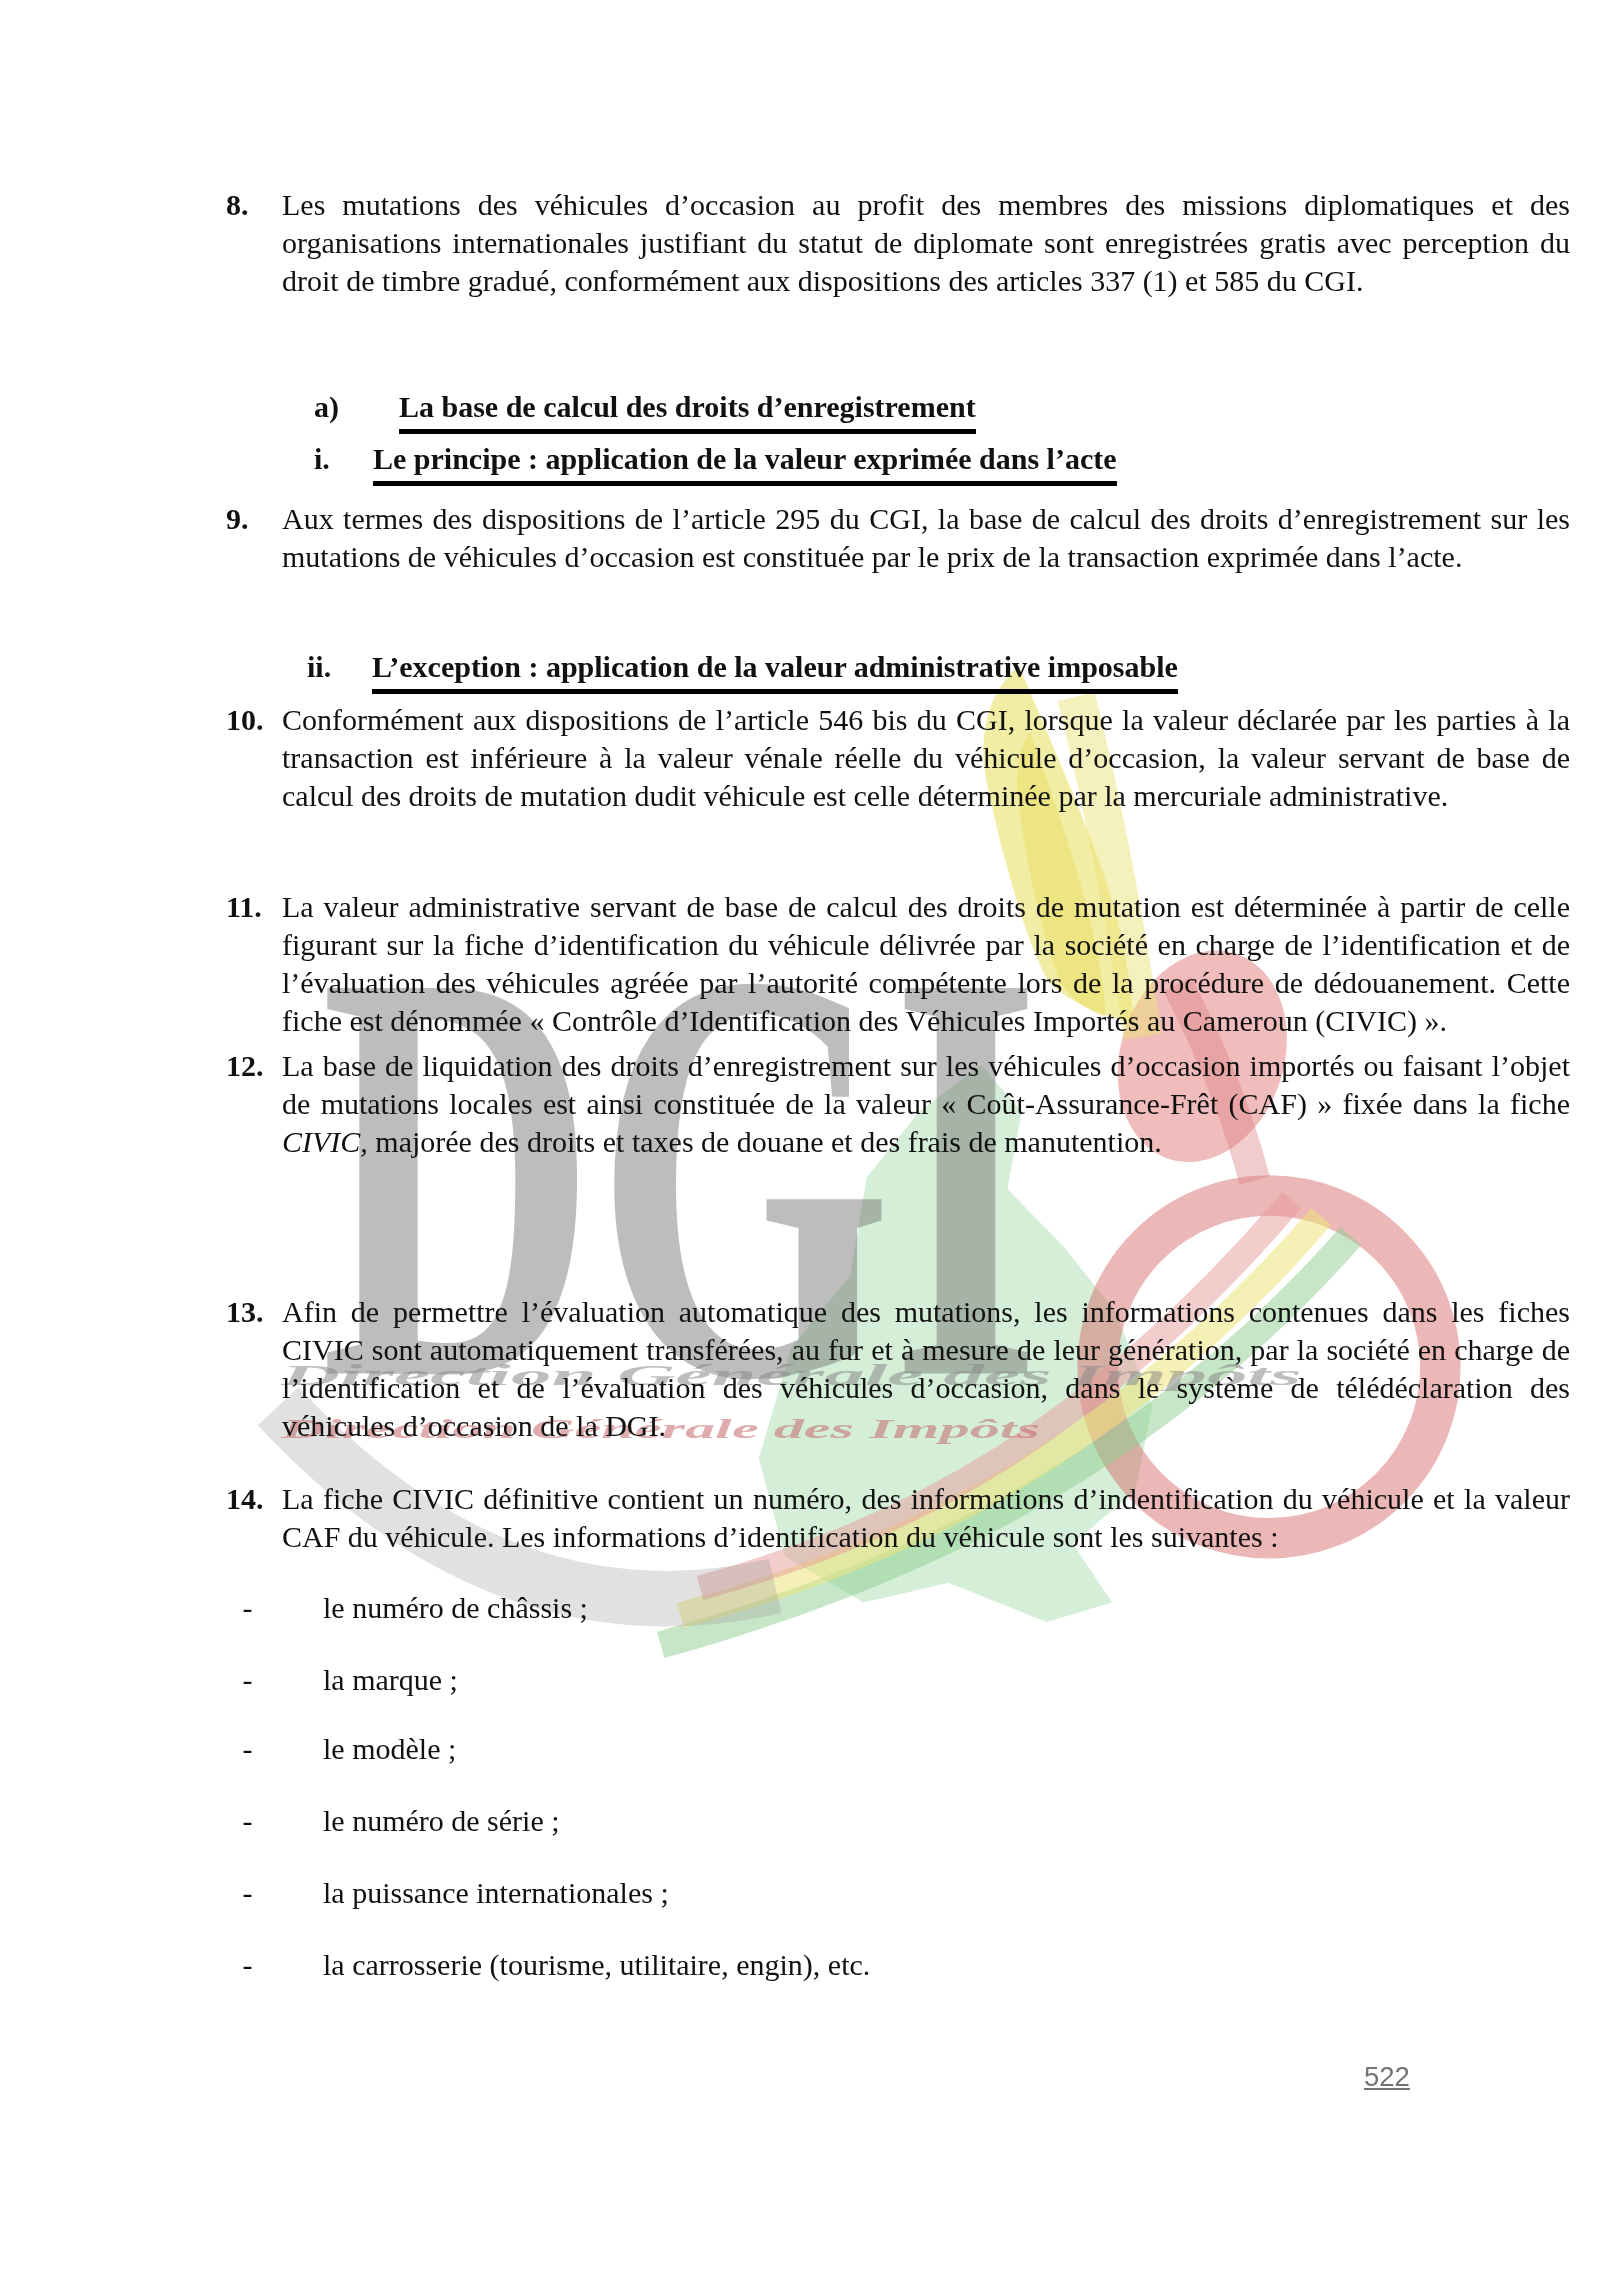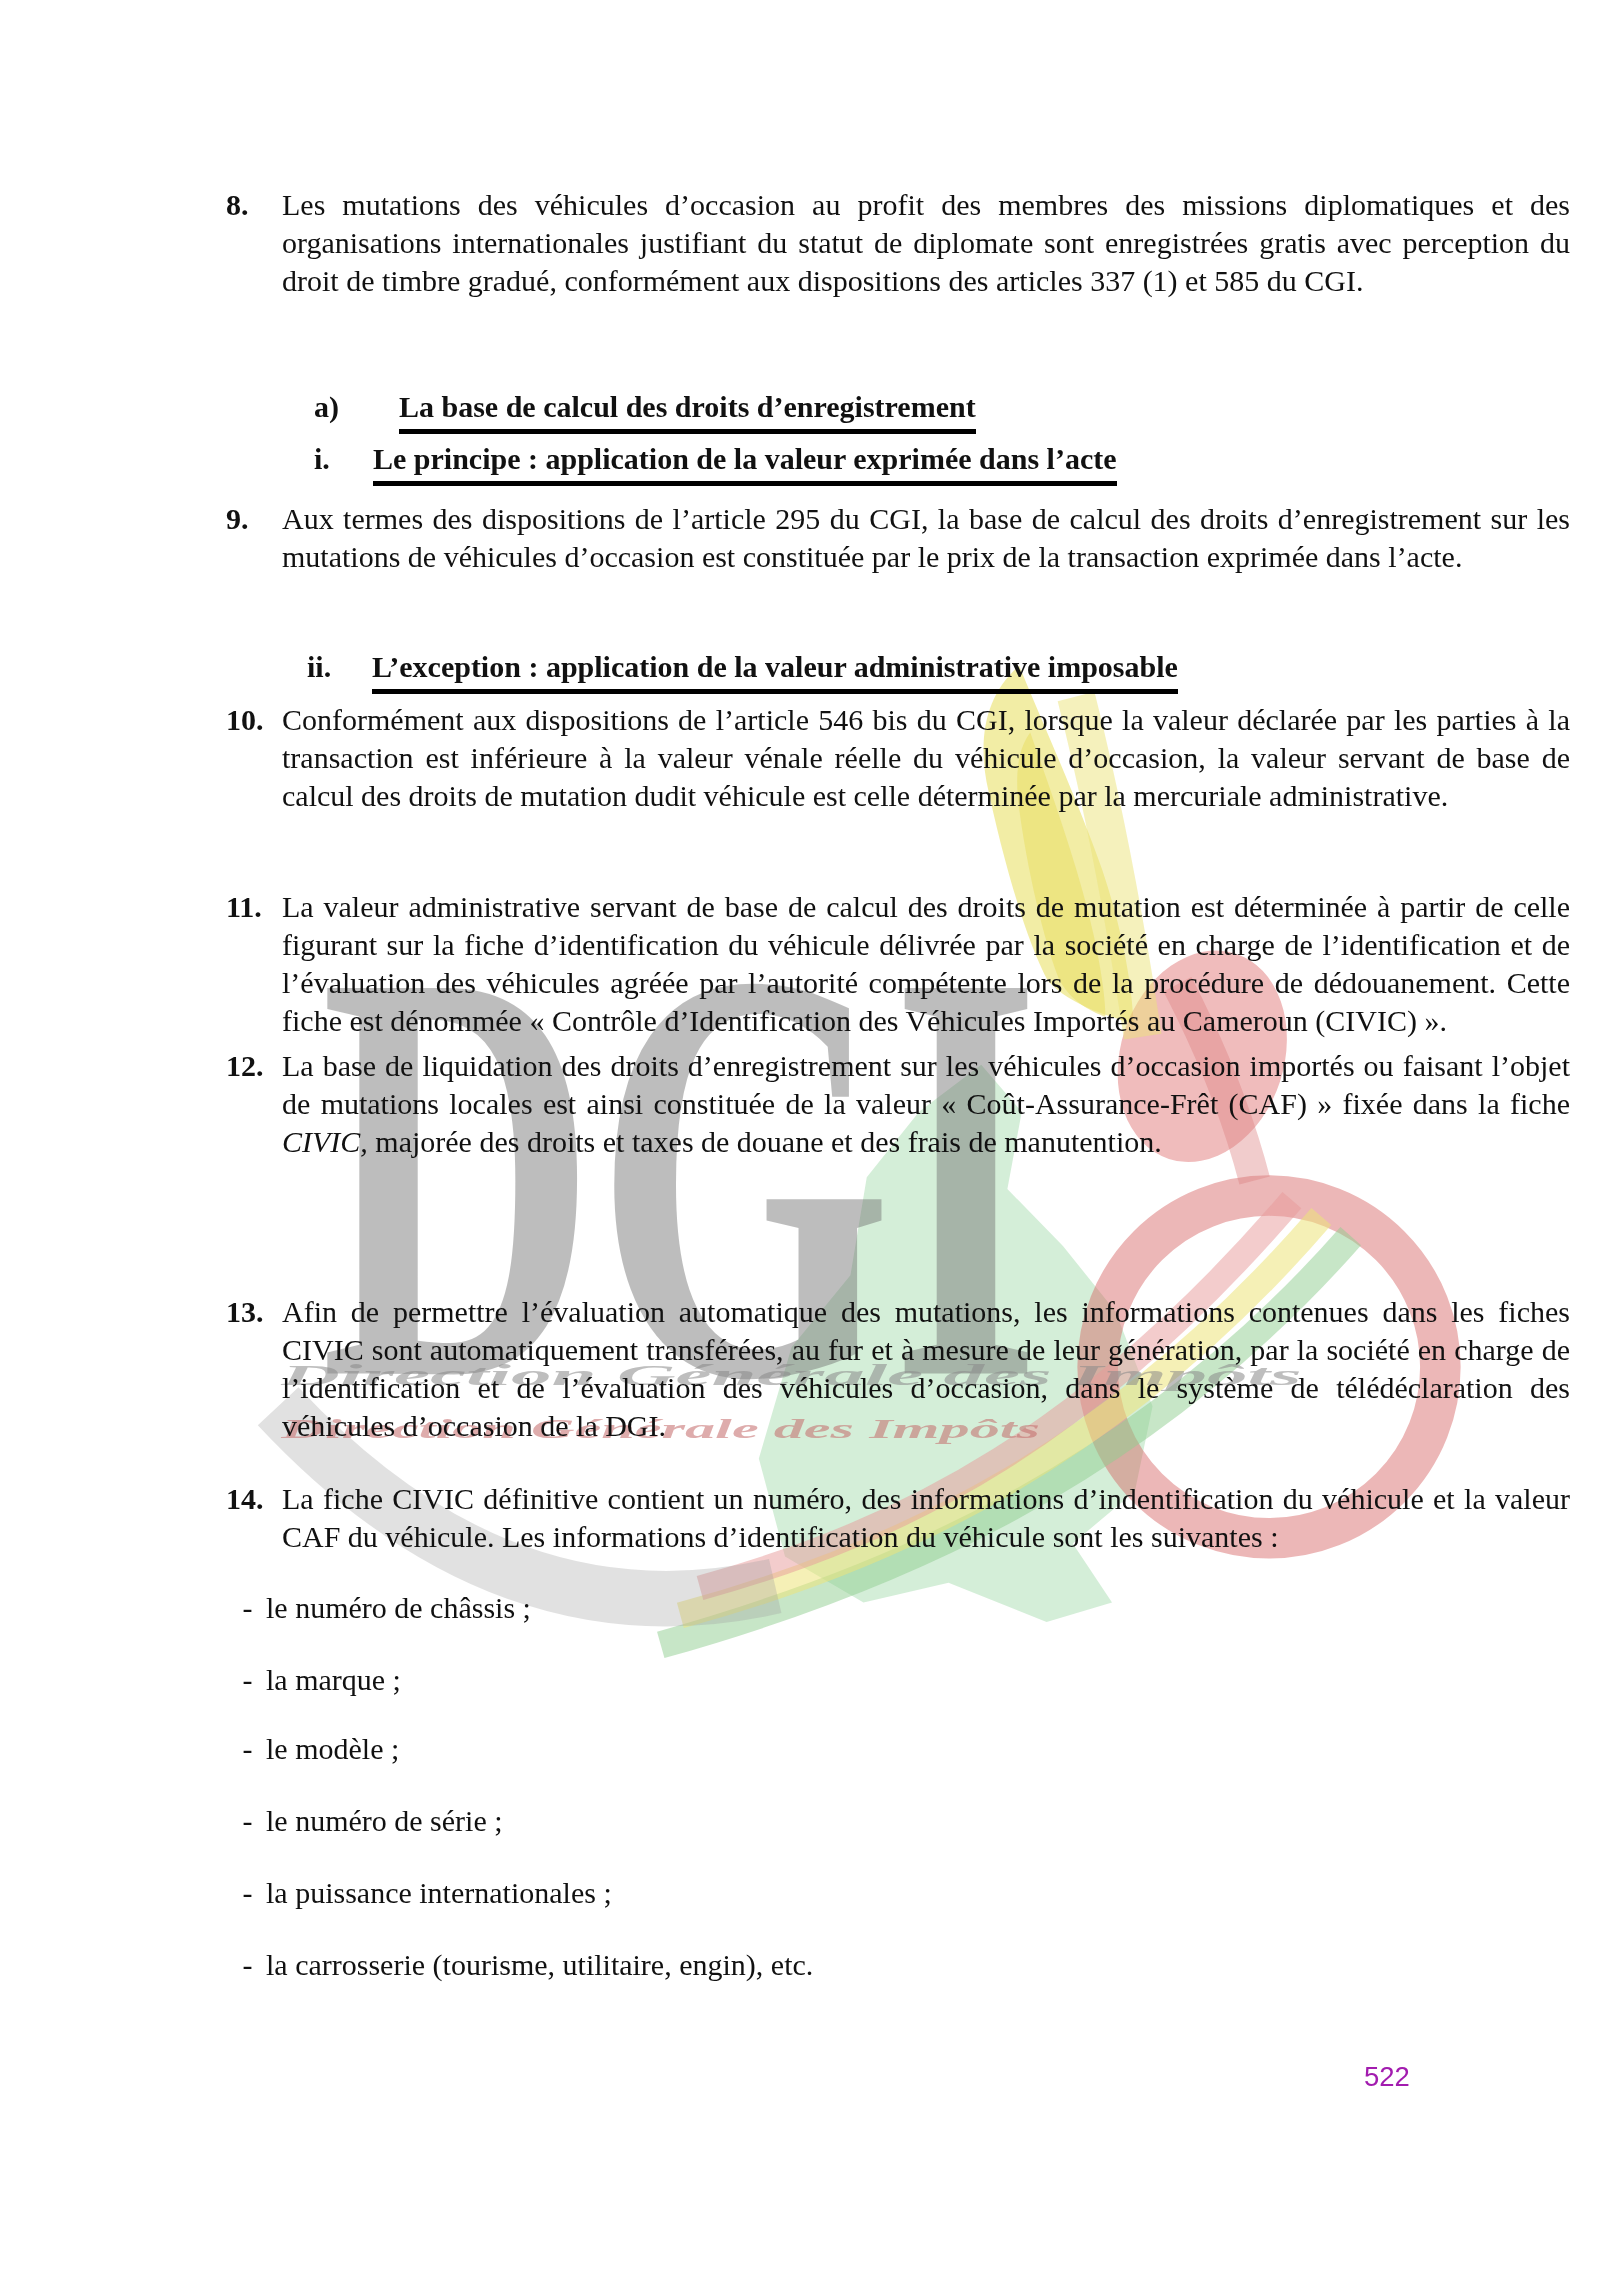--- a/index.html
+++ b/index.html
@@ -23,28 +23,28 @@
   .heading .htext{display:inline-block;border-bottom:5.2px solid #000;padding-bottom:3.3px;}
   .h-a{left:314px;top:388px;}
   .h-a .marker{width:85px;}
   .h-i{left:314px;top:440px;}
   .h-i .marker{width:59px;}
   .h-ii{left:307px;top:648px;text-decoration:underline;}
   .h-ii .marker{width:65px;}
 
   .bullet{position:absolute;left:226px;width:1344px;font-size:30px;line-height:38px;}
   .bullet .dash{position:absolute;left:16.4px;top:0;}
-  .bullet .btext{display:block;margin-left:40px;}
+  .bullet .btext{display:block;margin-left:97px;}
 
   .civic-italic{font-style:italic;}
 
   .pageno{
     position:absolute;left:1364px;top:2061px;
     font-family:"Liberation Sans", sans-serif;
-    font-size:27.5px;color:#a21caf;
+    font-size:27.5px;color:#737373;text-decoration:underline;
   }
 </style>
 </head>
 <body>
 
 <div class="page">
 
   <svg class="wm" width="1623" height="2295" viewBox="0 0 2481 3509">
 
     <path d="M 1558 1018 C 1600 1120 1650 1230 1685 1330 C 1715 1420 1730 1500 1733 1565 C 1700 1555 1640 1540 1602 1500 C 1565 1430 1530 1300 1508 1195 C 1495 1120 1510 1060 1558 1018 Z" fill="#efe88f" opacity="0.8"></path>

